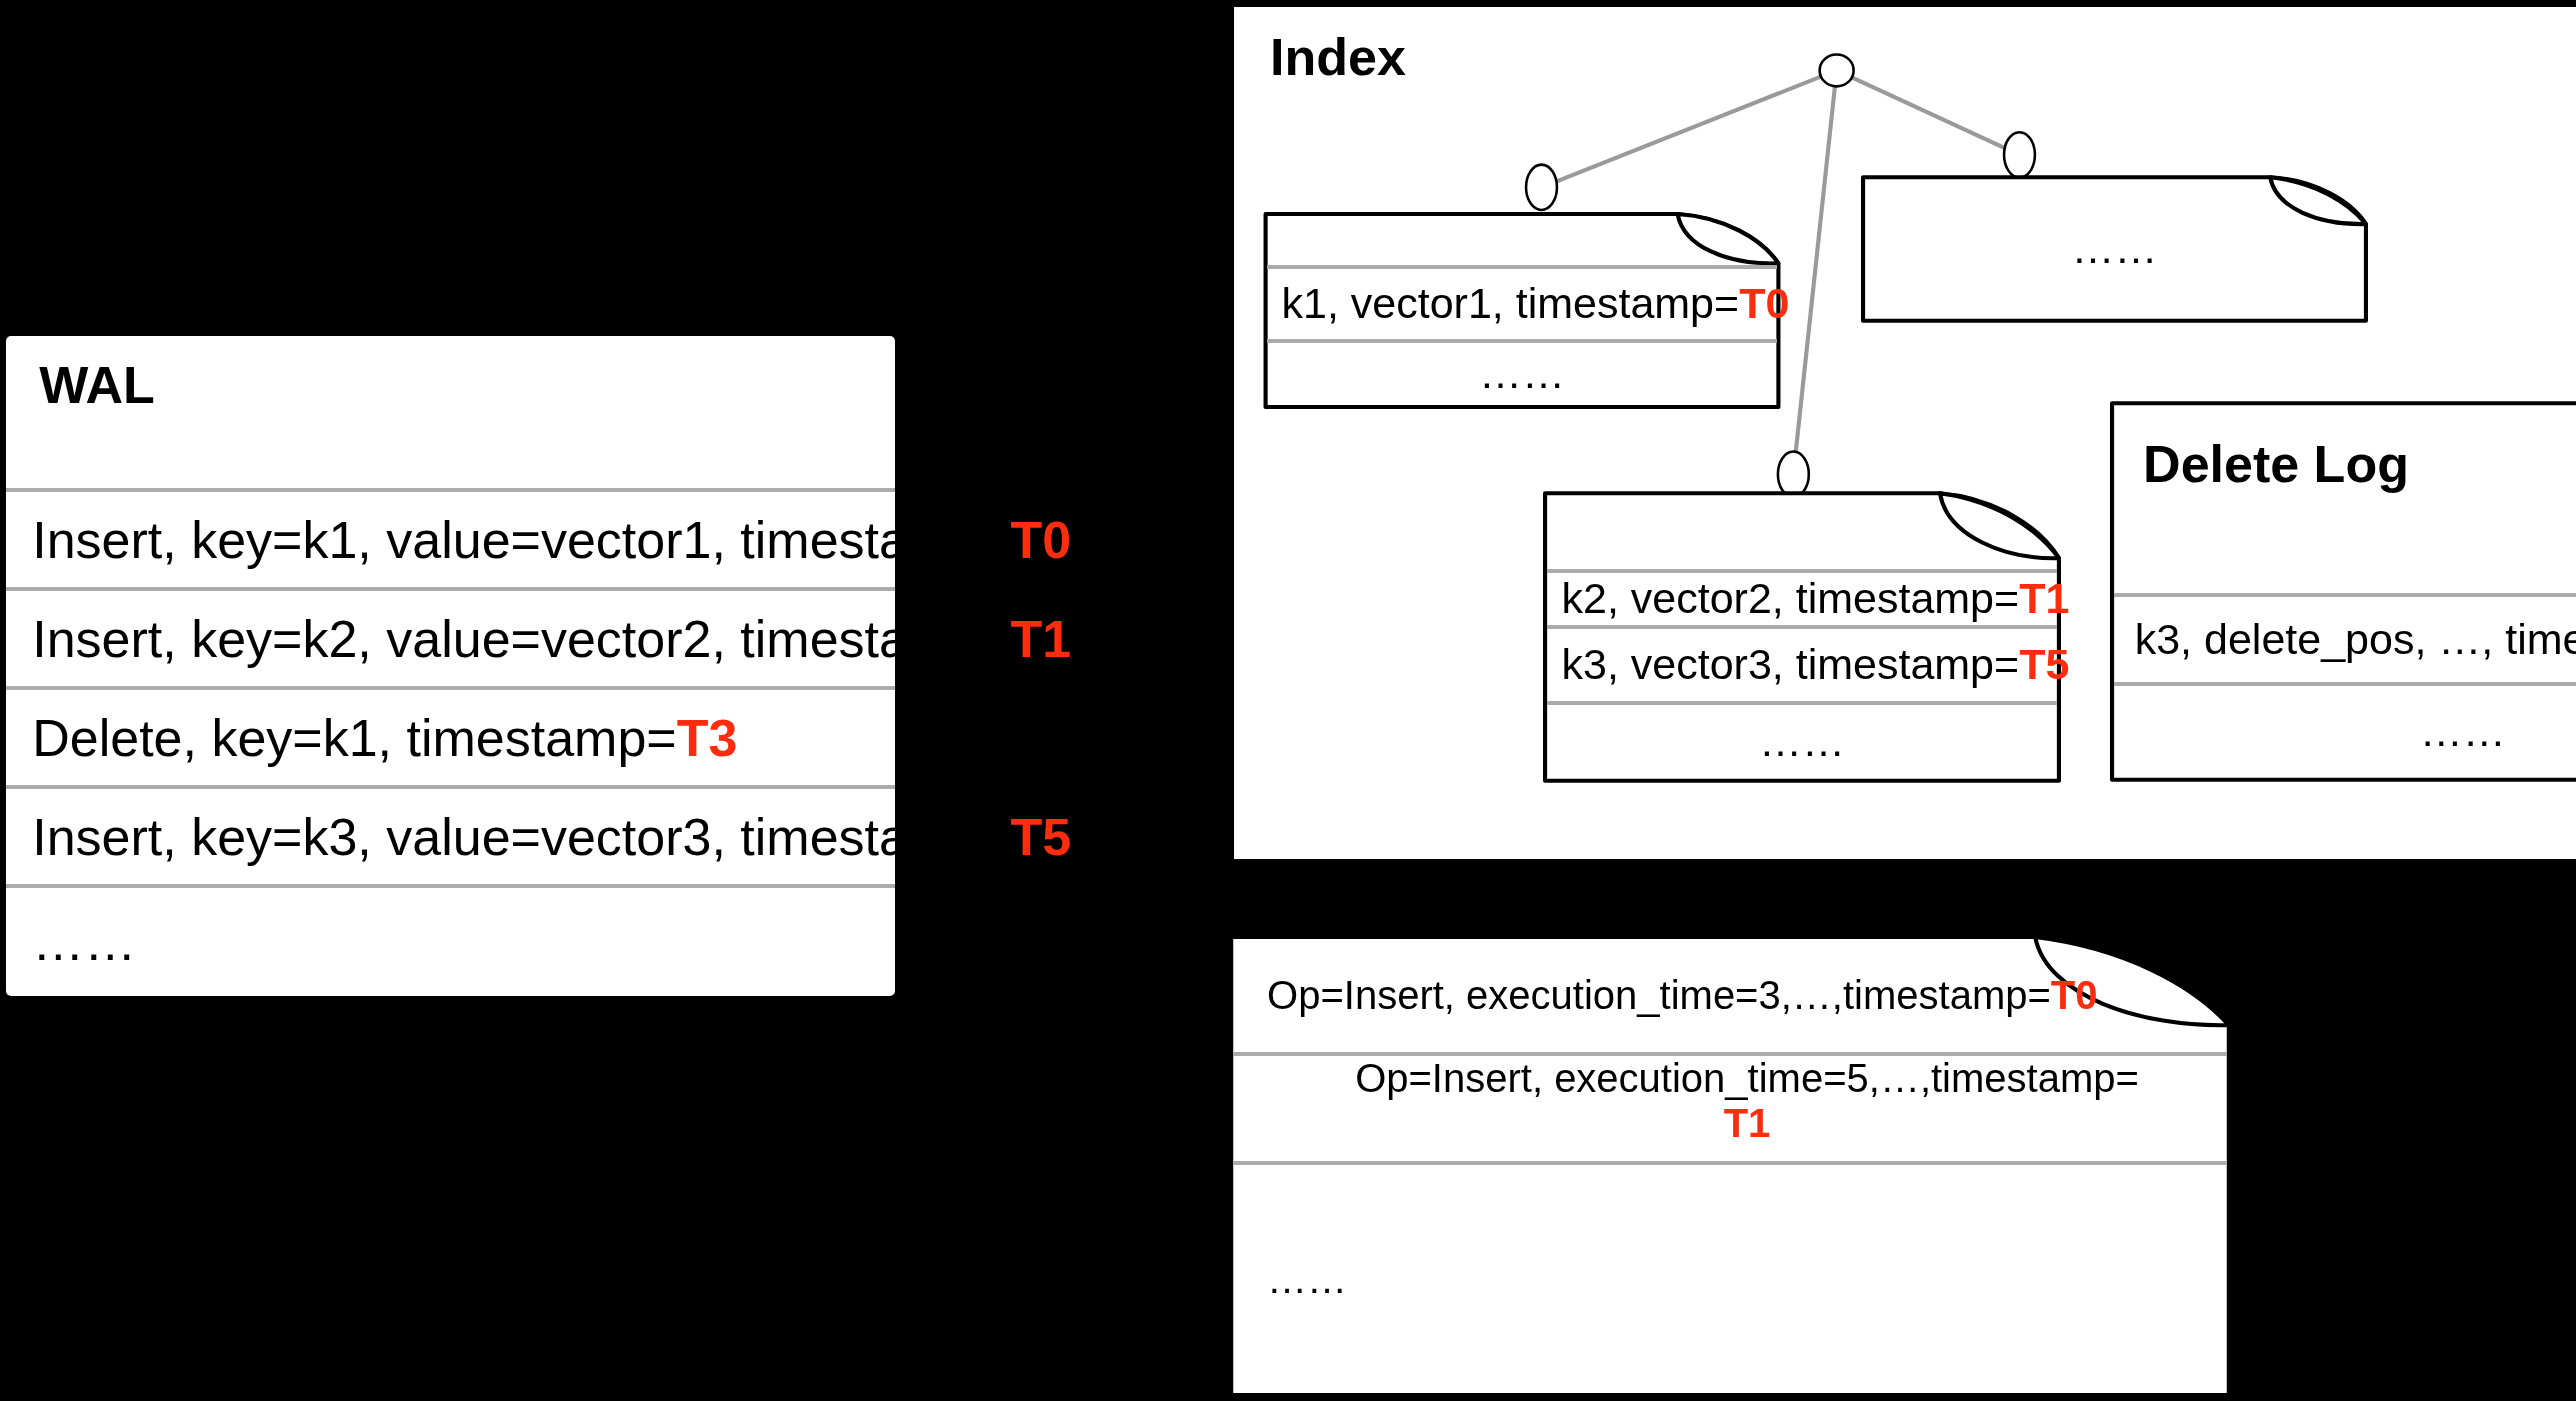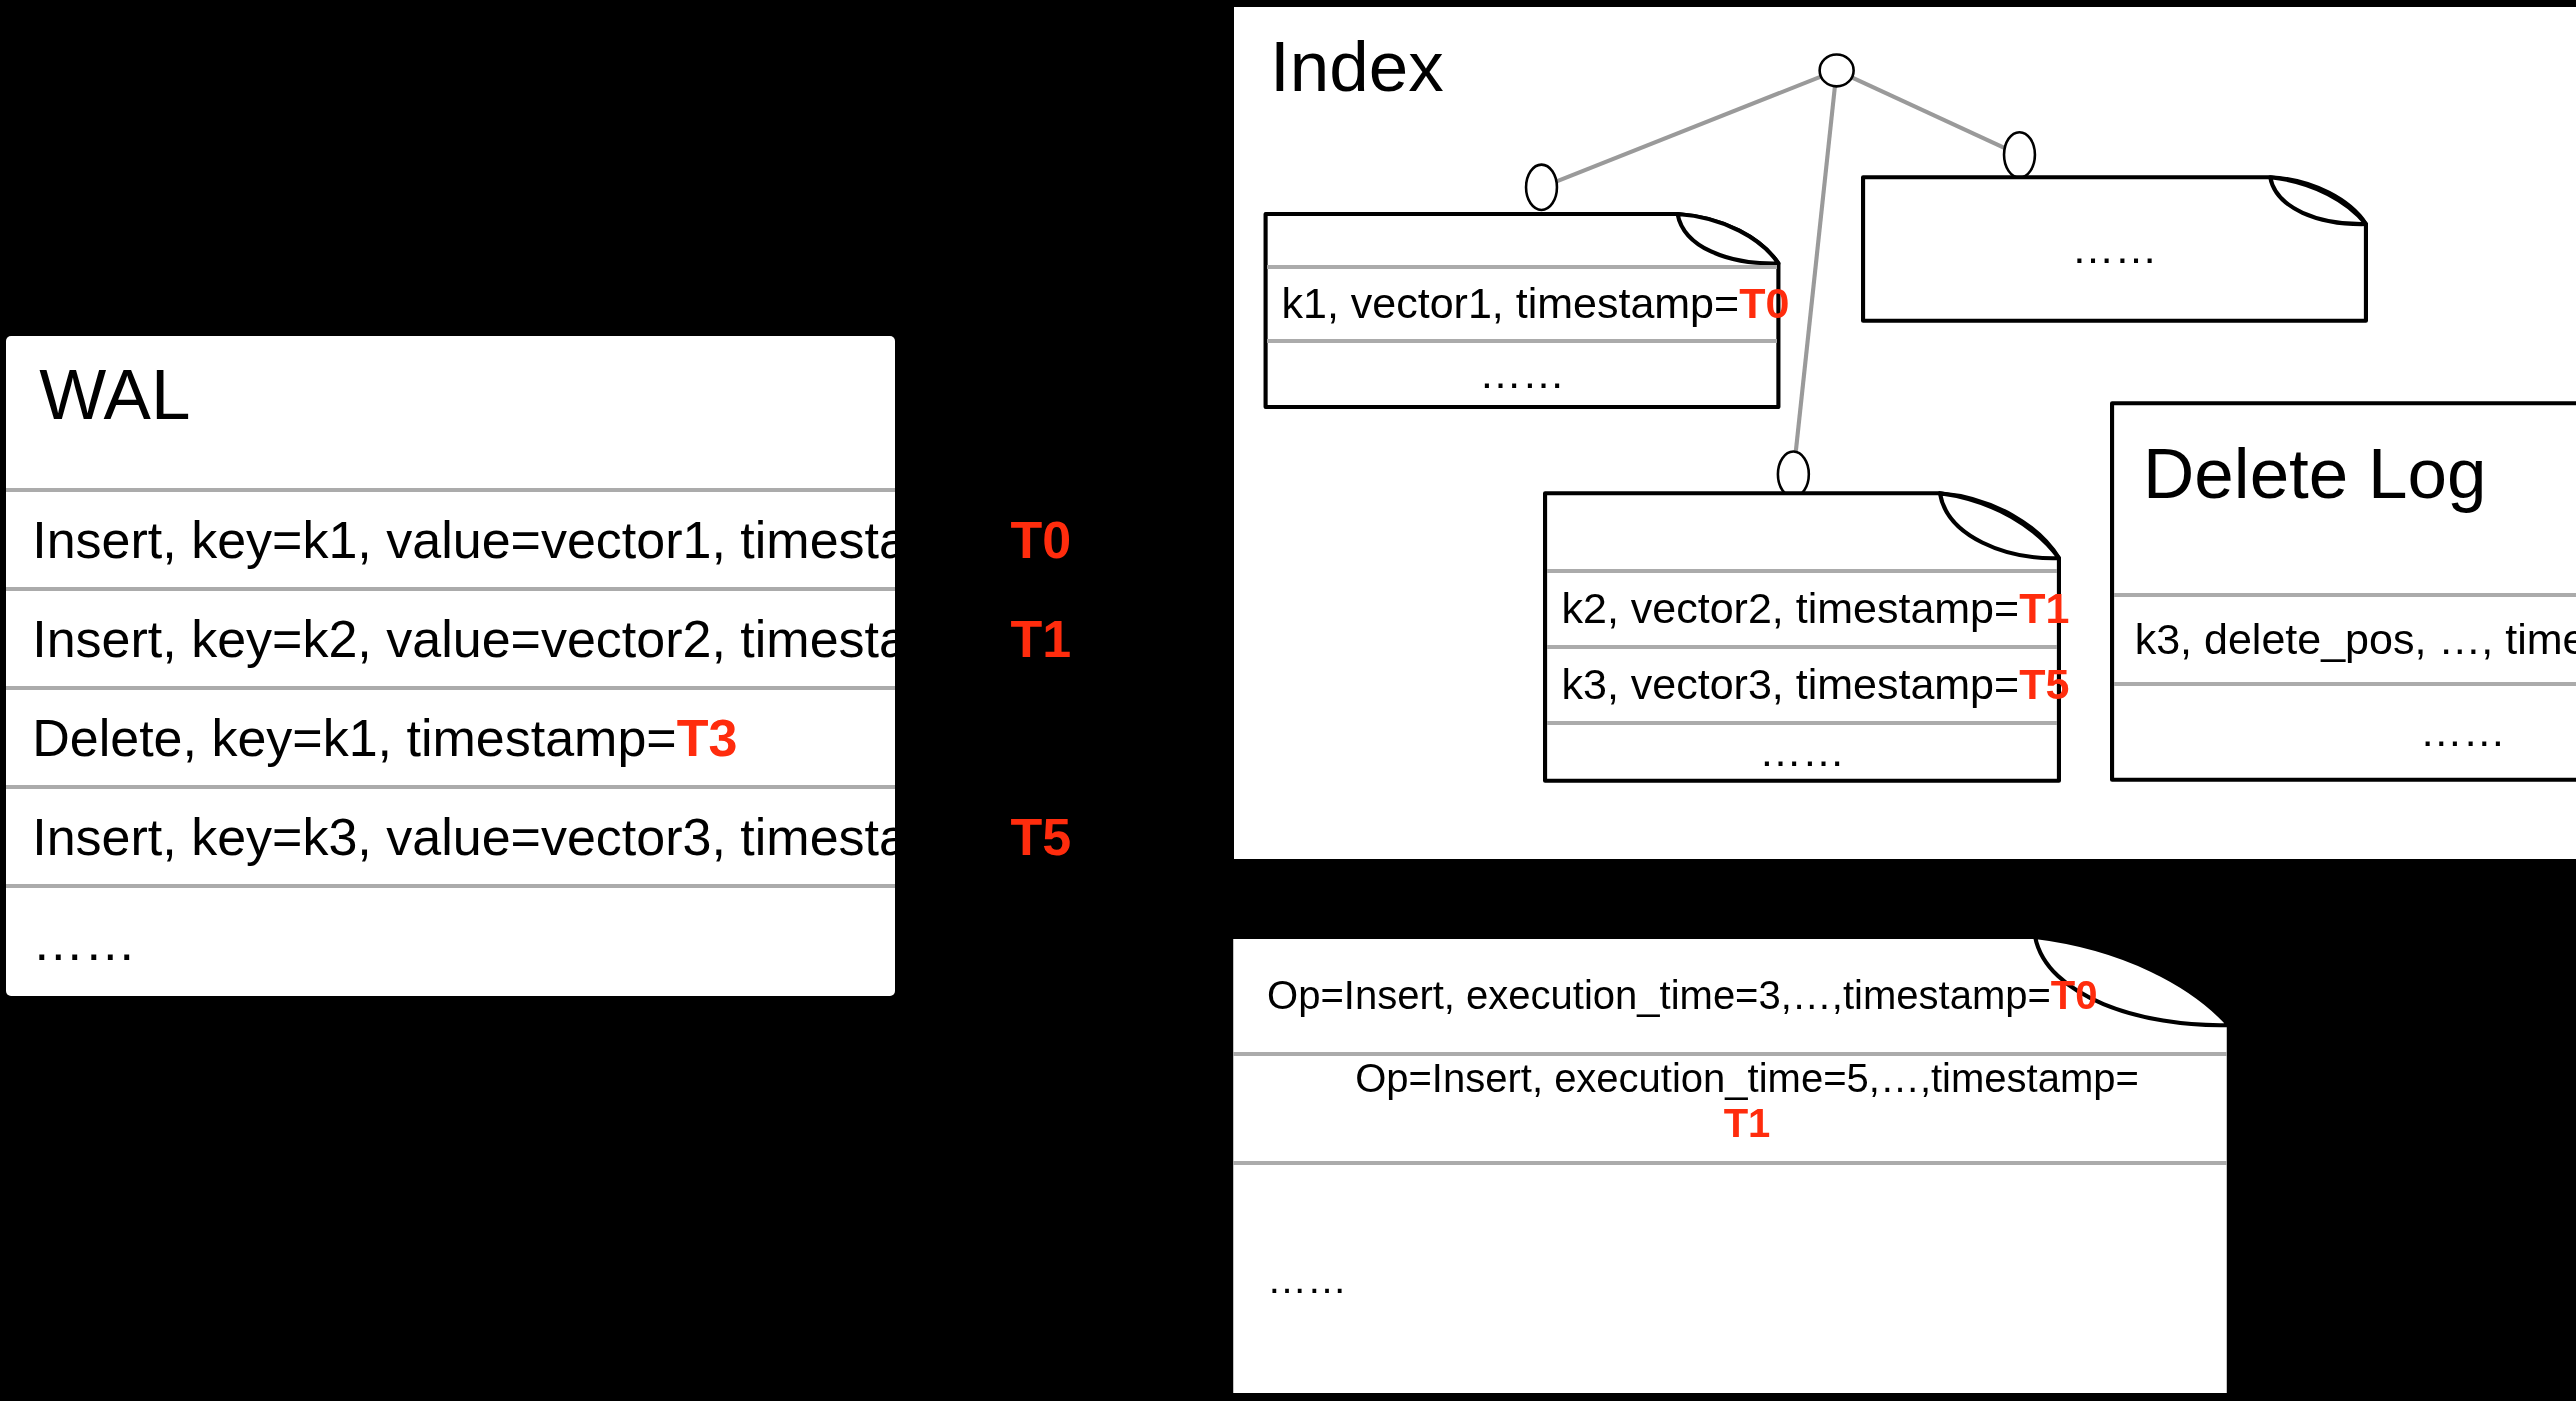--- a/index.html
+++ b/index.html
@@ -8,21 +8,21 @@
     font-family:"Liberation Sans", sans-serif;color:#000;
   }
   *{box-sizing:border-box;}
 
   
   .wal{
     position:absolute;left:6.2px;top:336px;width:889px;height:660px;
     background:#fff;border-radius:5px;display:flex;flex-direction:column;
   }
   .wal-header{height:152px;display:flex;align-items:flex-start;padding:21.6px 0 0 33px;}
-  .big-title{font-size:71px;font-weight:400;line-height:1.05;letter-spacing:0;}
+  .big-title{font-size:52px;font-weight:700;line-height:1.05;letter-spacing:0;}
   .wal .row{height:99px;display:flex;align-items:center;padding-left:26px;font-size:52px;}
   .wal .row + .row, .wal-header + .row{border-top:4.1px solid #ABABAB;}
   .wal .row.grow{flex:1 1 auto;height:auto;}
 
   .ts{color:#FF2C0D;font-weight:700;}
   .rowtext{white-space:pre;}
 
   
   .index-panel{
     position:absolute;left:1234px;top:6.7px;width:1572px;height:852px;background:#fff;
@@ -120,21 +120,21 @@
       </div>
     </div>
 
     <div class="doc" style="left:309px;top:484px;width:518px;height:292px;">
       <svg width="518" height="292" viewBox="0 0 1005 566">
         <path class="paper-body" d="M4,4 H770 C876,13 963,68 1001,130 V562 H4 Z"></path>
         <path class="paper-flap" d="M770,4 C784,88 898,133 1001,130 C958,71 876,18 770,4 Z"></path>
       </svg>
       <div class="doc-rows">
         <div class="drow" style="height:74px;"></div>
-        <div class="drow" style="height:76px;">
+        <div class="drow" style="height:56px;">
           <span class="rowtext">k2, vector2, timestamp=</span>
             <span class="ts">T1</span>
         </div>
         <div class="drow" style="height:76px;">
           <span class="rowtext">k3, vector3, timestamp=</span>
             <span class="ts">T5</span>
         </div>
         <div class="drow grow center">
           <span class="rowtext">……</span>
         </div>

